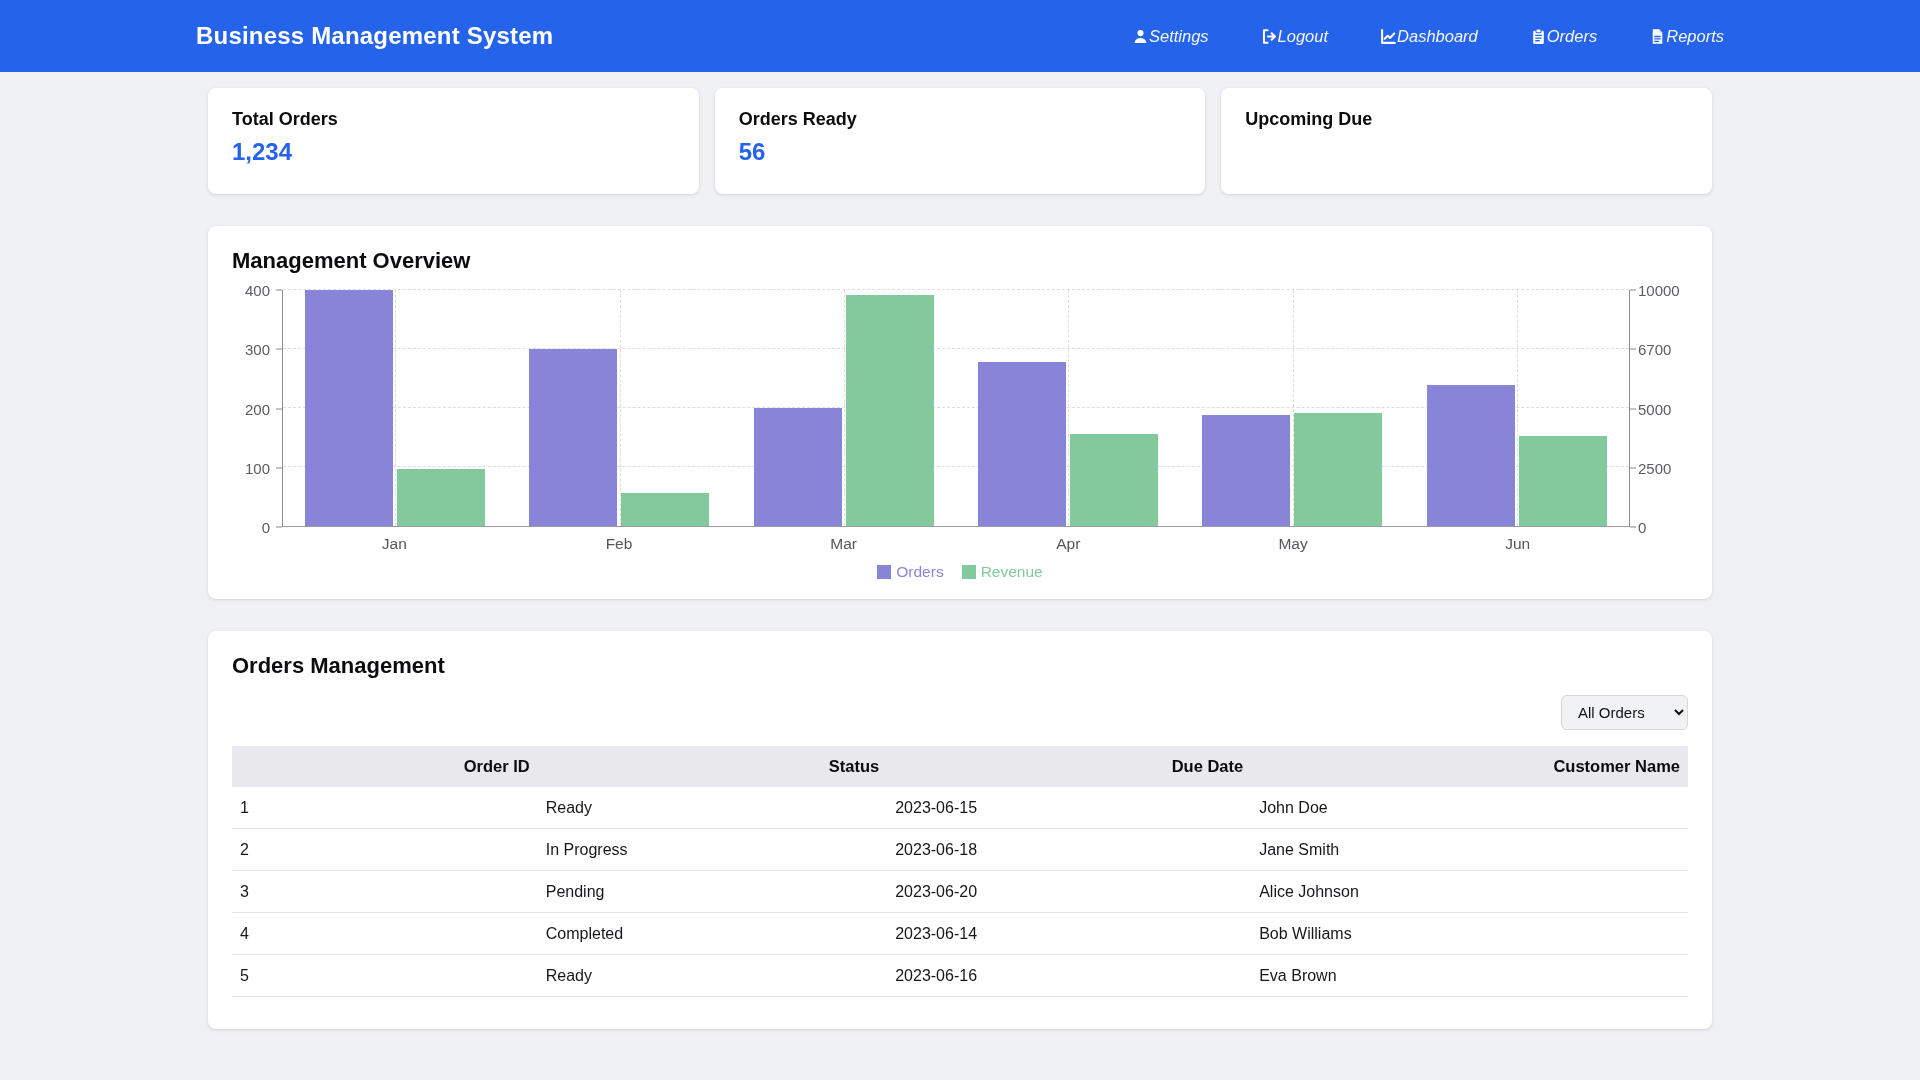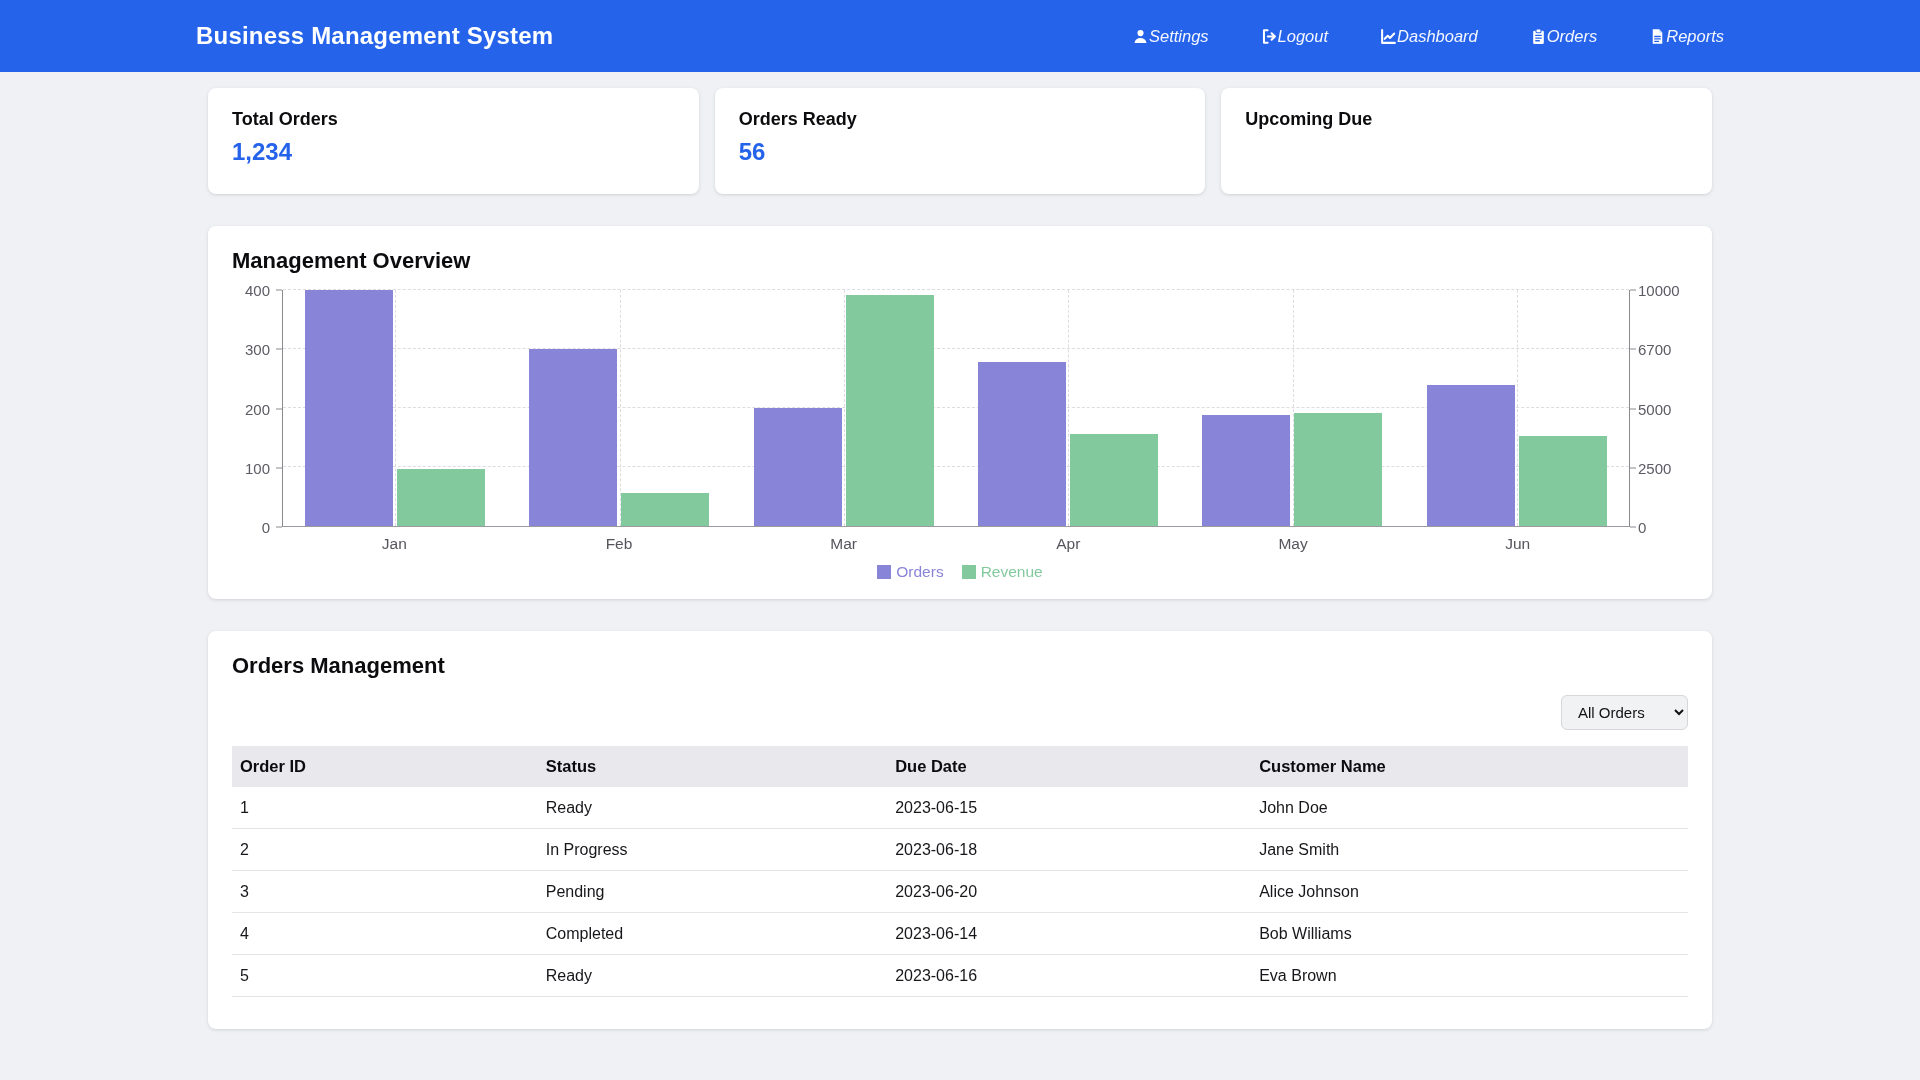--- a/index.html
+++ b/index.html
@@ -72,21 +72,21 @@
   .filter-row { display: flex; justify-content: flex-end; margin-top: 16px; }
   .filter-select {
     font-family: "Liberation Sans", sans-serif;
     font-size: 15px; color: #111;
     background: #f1f2f4; border: 1px solid #d6d6db; border-radius: 6px;
     padding: 7px 12px; min-width: 127px; cursor: pointer;
   }
   table { width: 100%; border-collapse: collapse; margin-top: 16px; }
   thead th {
     background: #e9e9ed; font-size: 16.5px; font-weight: 700; color: #0c0c0f;
-    text-align: left; padding: 11px 8px;
+    text-align: right; padding: 11px 8px;
   }
   tbody td {
     font-size: 16px; color: #17171b; text-align: left;
     padding: 11.5px 8px; border-bottom: 1px solid #e4e4e8;
   }
   col.c1 { width: 21%; } col.c2 { width: 24%; } col.c3 { width: 25%; } col.c4 { width: 30%; }
 </style>
 </head>
 <body>
 

